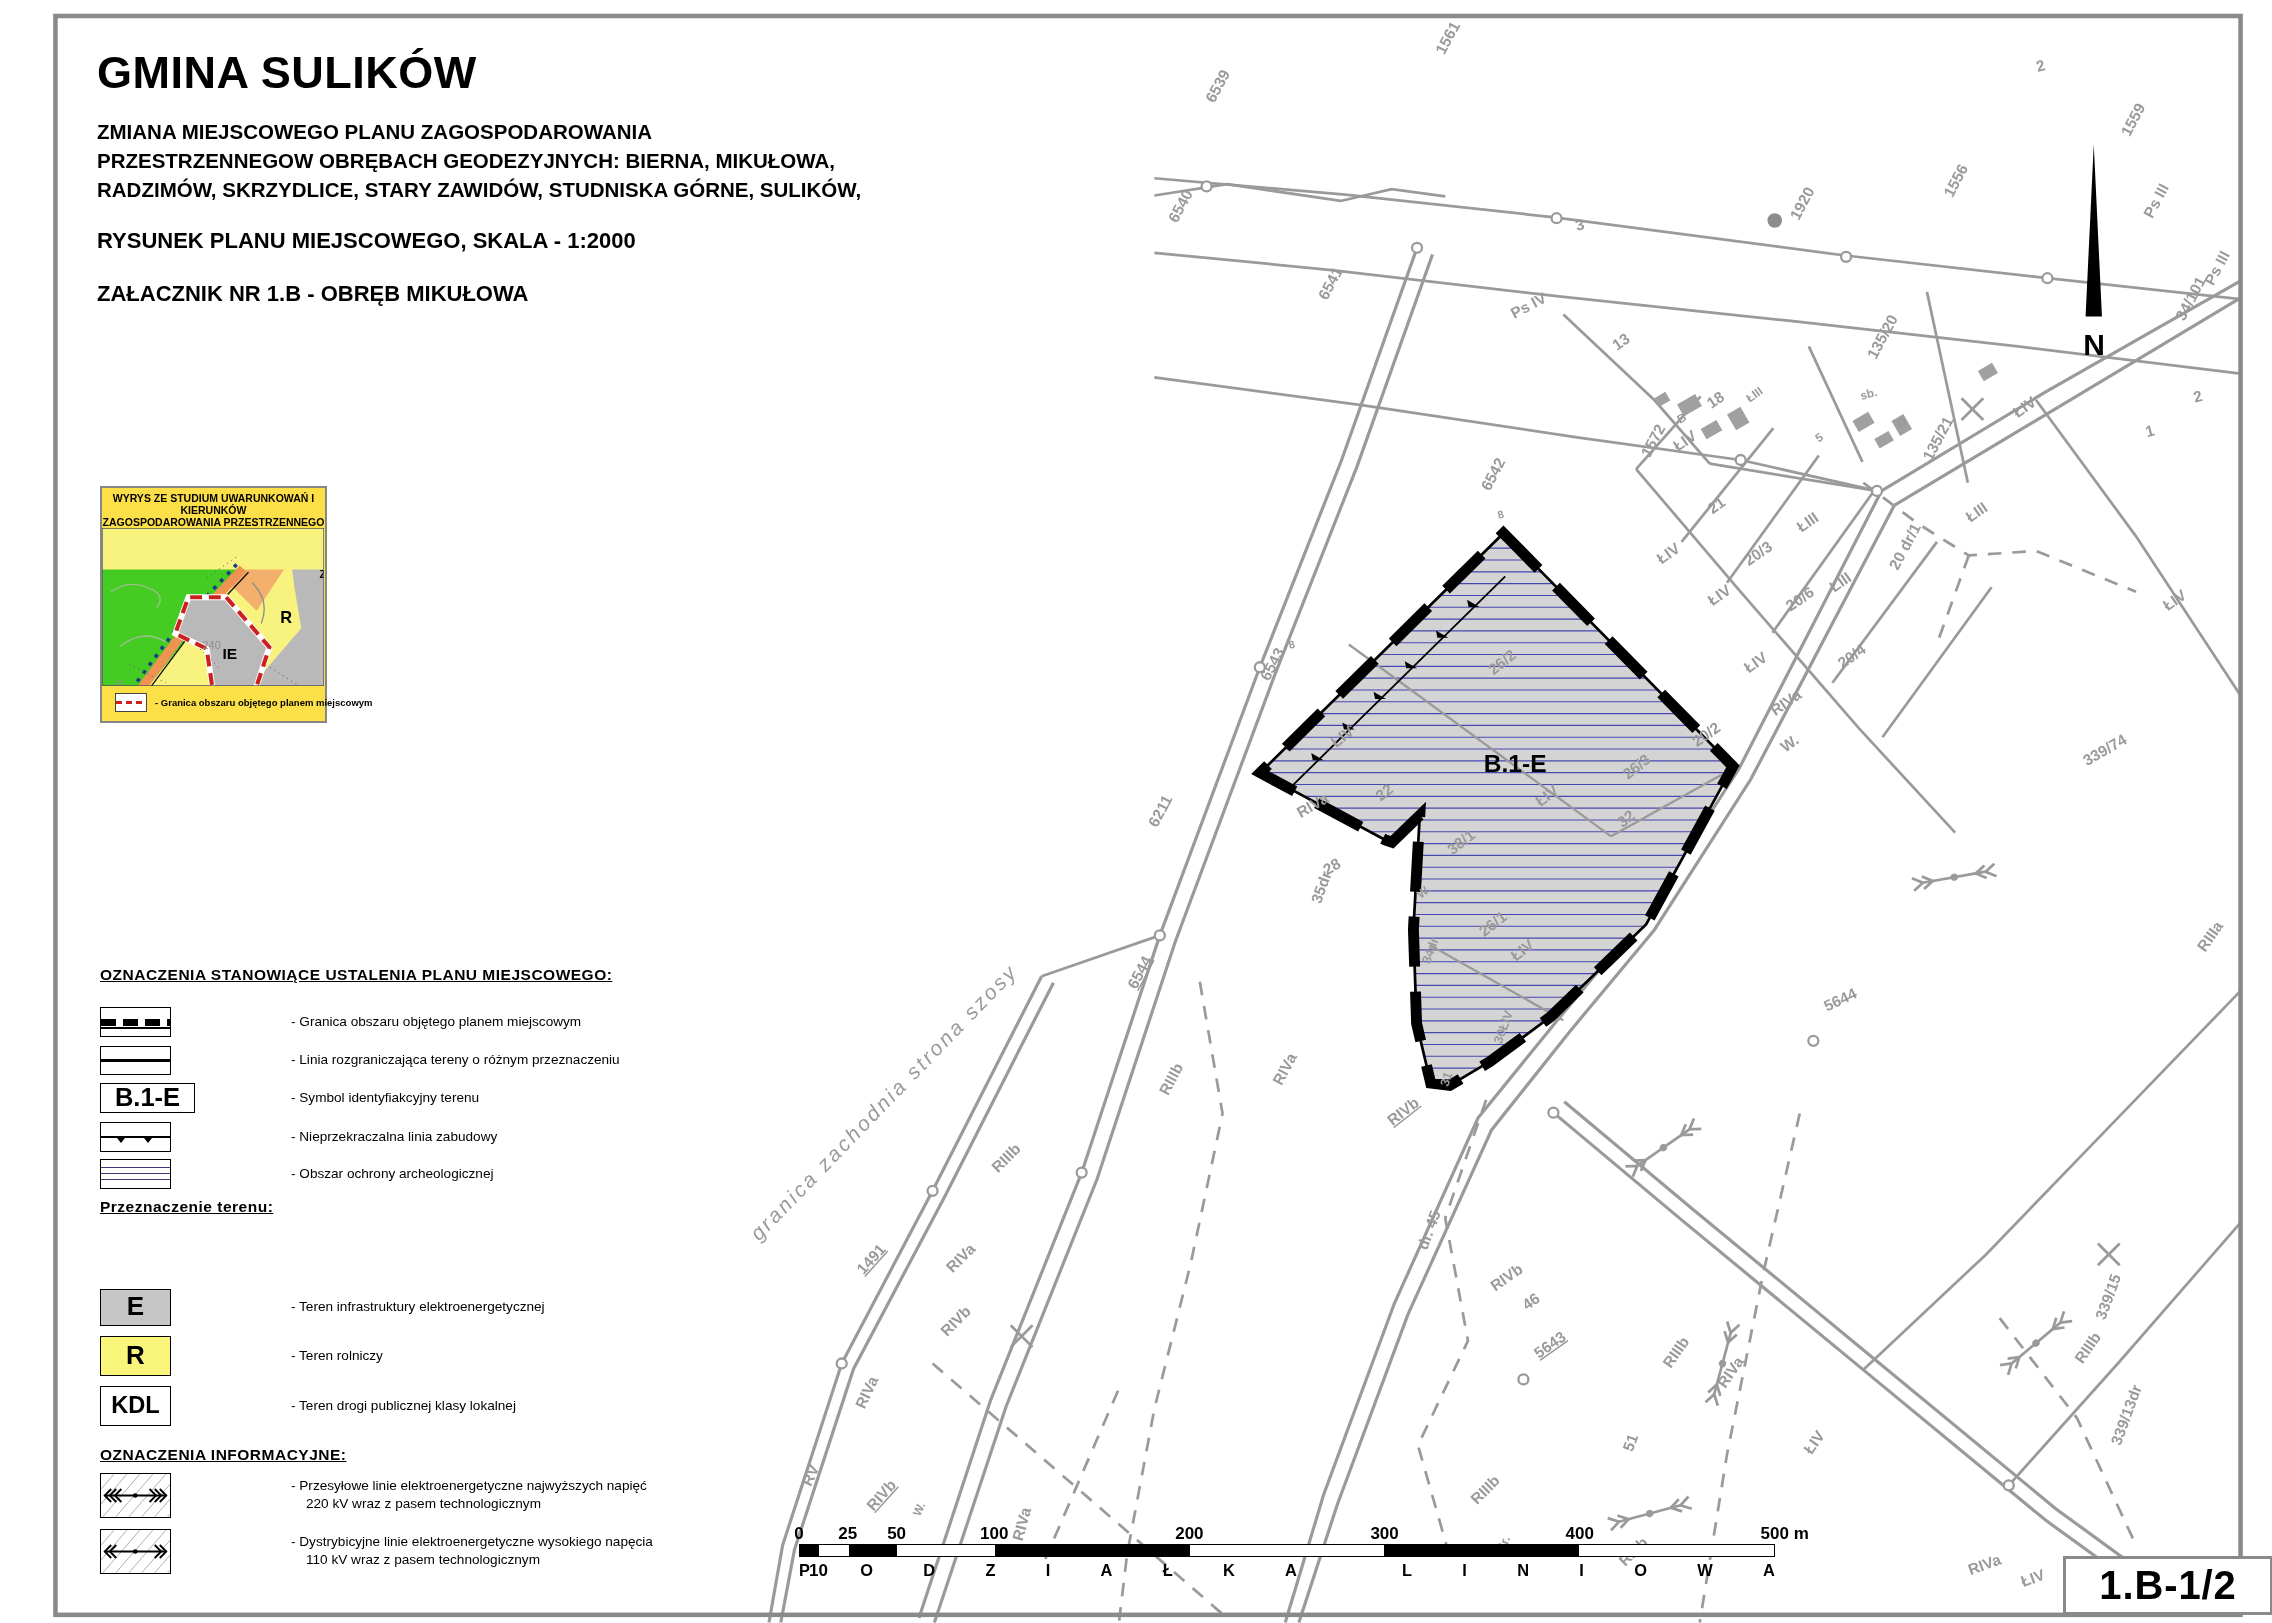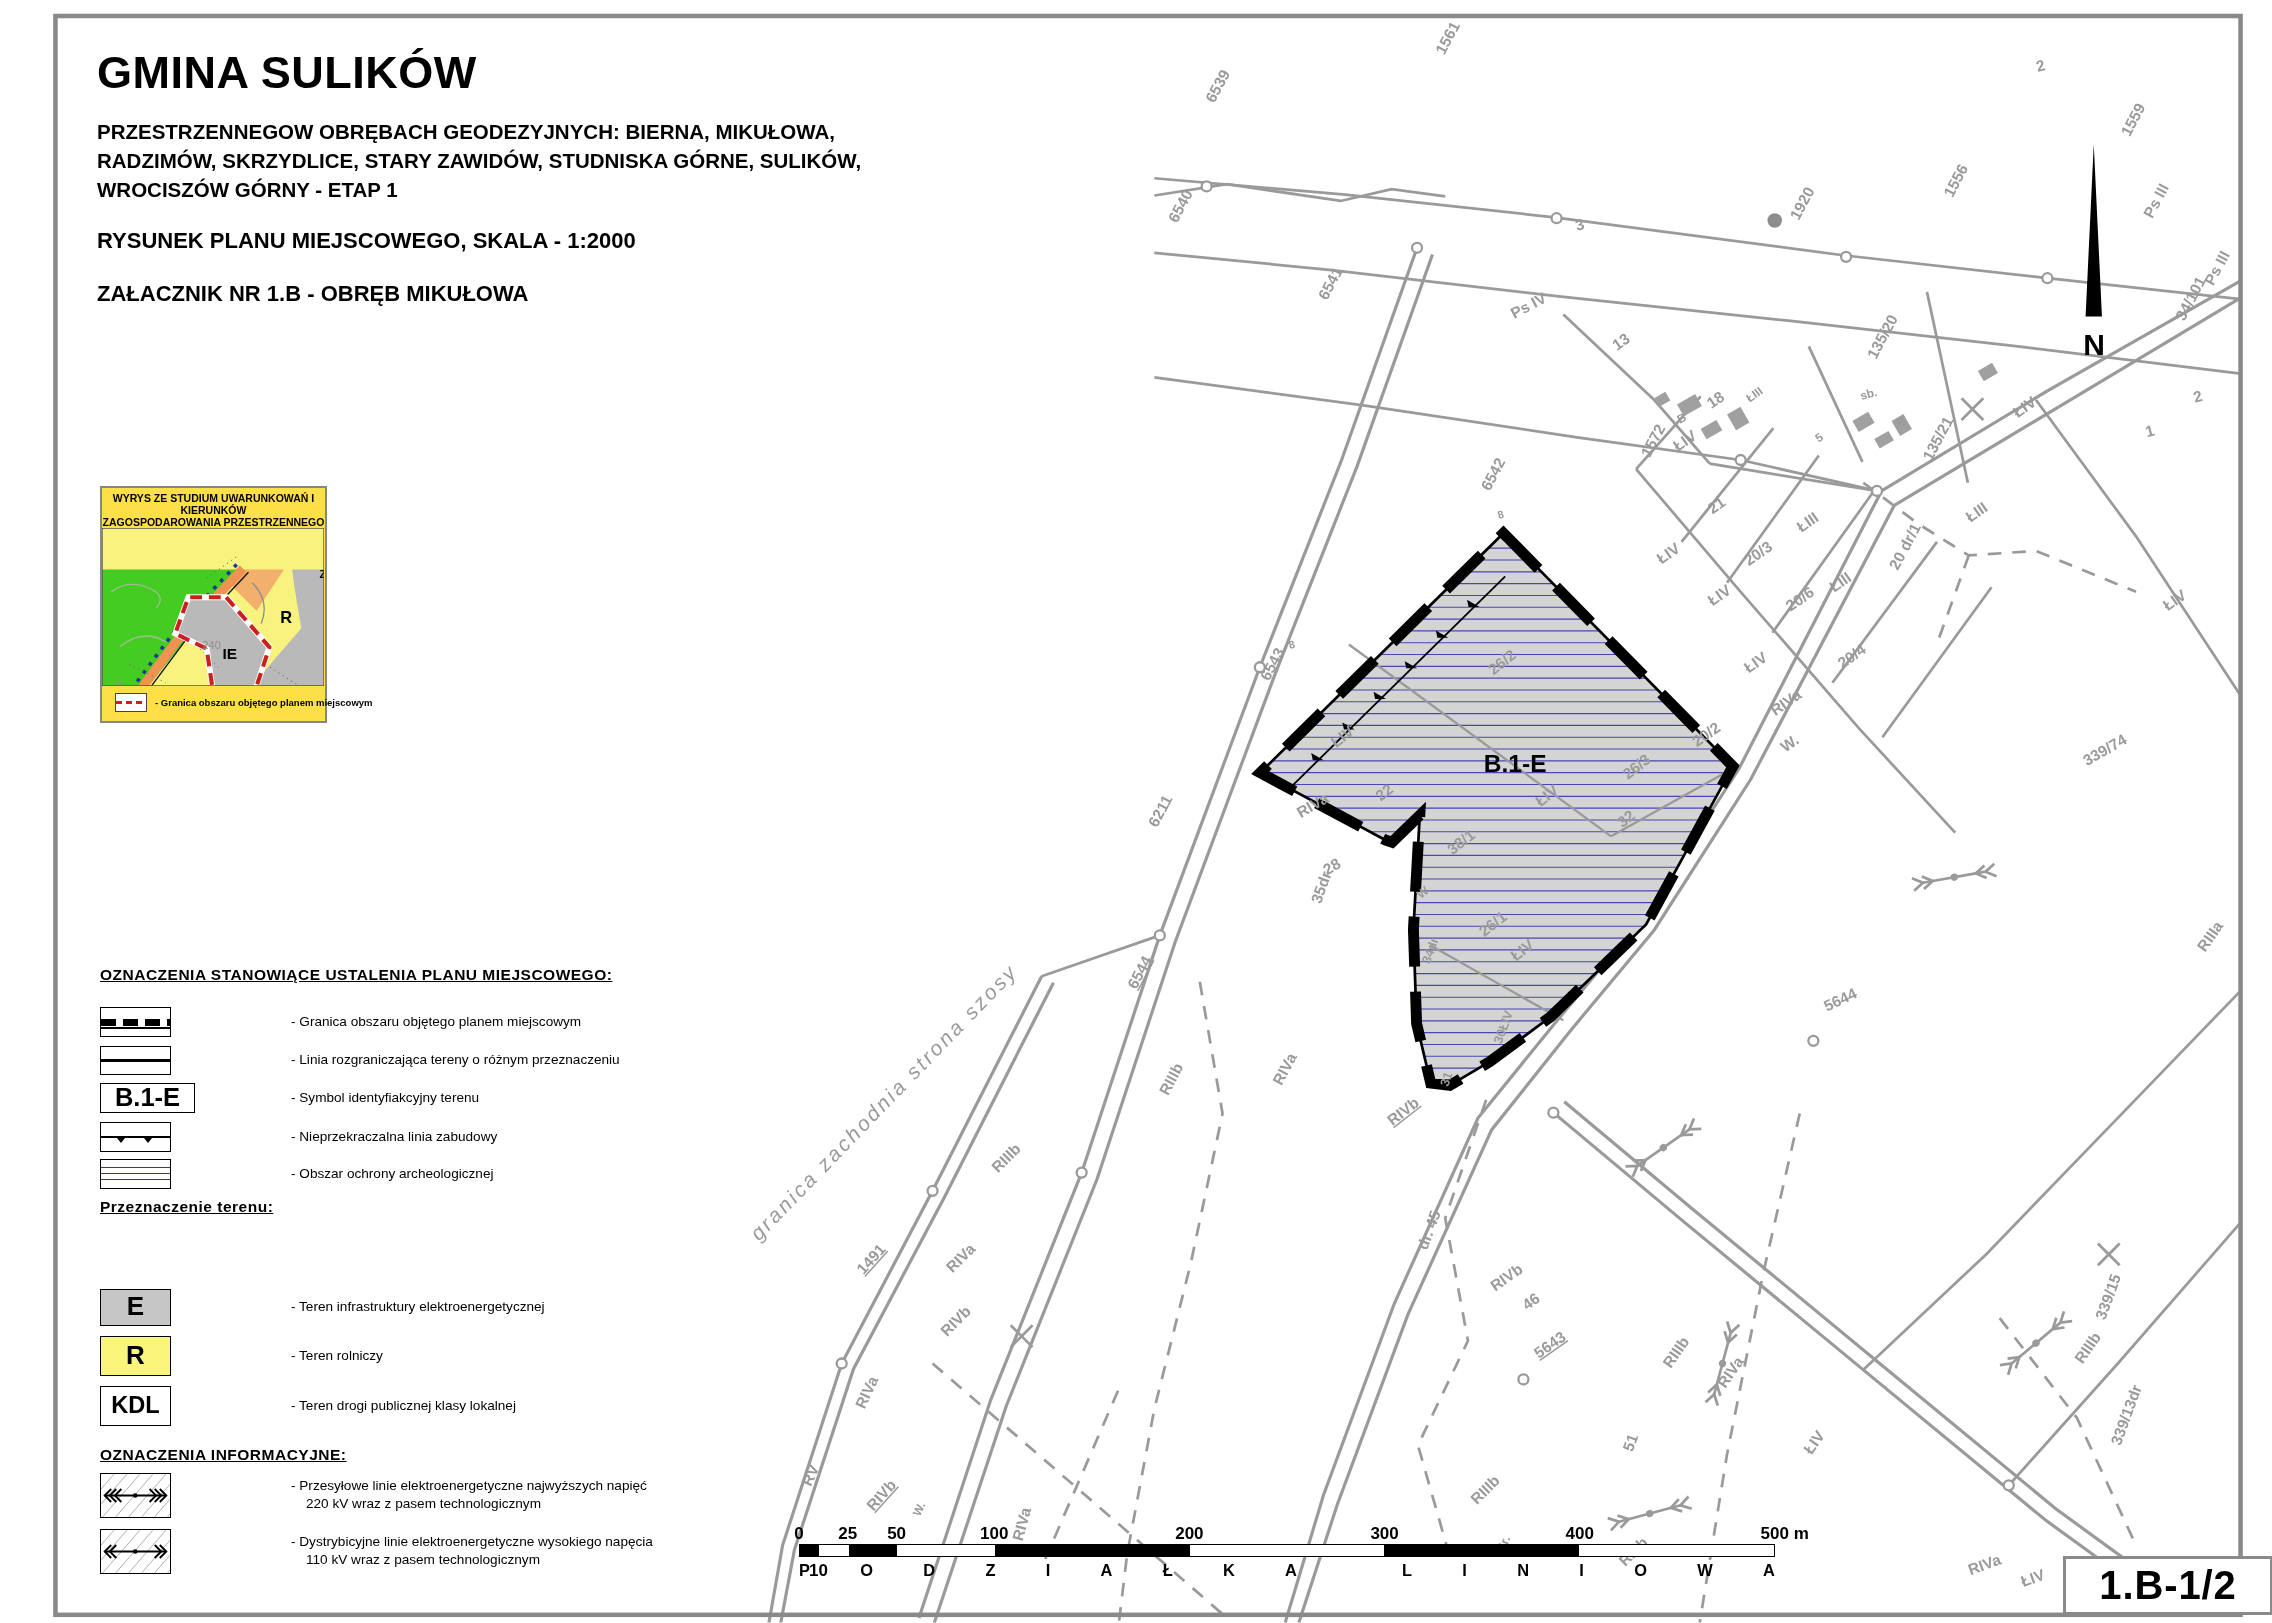--- a/index.html
+++ b/index.html
@@ -333,23 +333,23 @@
         <text x="4584" y="780" font-size="66" font-weight="bold">N</text>
       </g>
       <rect x="130" y="45" width="2390" height="985" fill="#fff"></rect>
       <rect x="130" y="2080" width="1492" height="1476" fill="#fff"></rect>
       <rect x="122" y="35" width="4808" height="3518" fill="none" stroke="#8a8a8a" stroke-width="10"></rect>
     </svg>
 
   <div id="title-block">
     <div class="t-main">GMINA SULIKÓW</div>
     <div class="t-sub">
+      <div>ZMIANA MIEJSCOWEGO PLANU ZAGOSPODAROWANIA</div>
       <div>PRZESTRZENNEGOW OBRĘBACH GEODEZYJNYCH: BIERNA, MIKUŁOWA,</div>
       <div>RADZIMÓW, SKRZYDLICE, STARY ZAWIDÓW, STUDNISKA GÓRNE, SULIKÓW,</div>
-      <div>WROCISZÓW GÓRNY - ETAP 1</div>
     </div>
     <div class="t-rys">RYSUNEK PLANU MIEJSCOWEGO, SKALA - 1:2000</div>
     <div class="t-zal">ZAŁACZNIK NR 1.B - OBRĘB MIKUŁOWA</div>
   </div>
 
   <div id="inset">
     <div id="inset-title">
       <div>WYRYS ZE STUDIUM UWARUNKOWAŃ I KIERUNKÓW</div>
       <div>ZAGOSPODAROWANIA PRZESTRZENNEGO</div>
       <div>GMINY SULIKÓW - /PROJEKT/</div>

